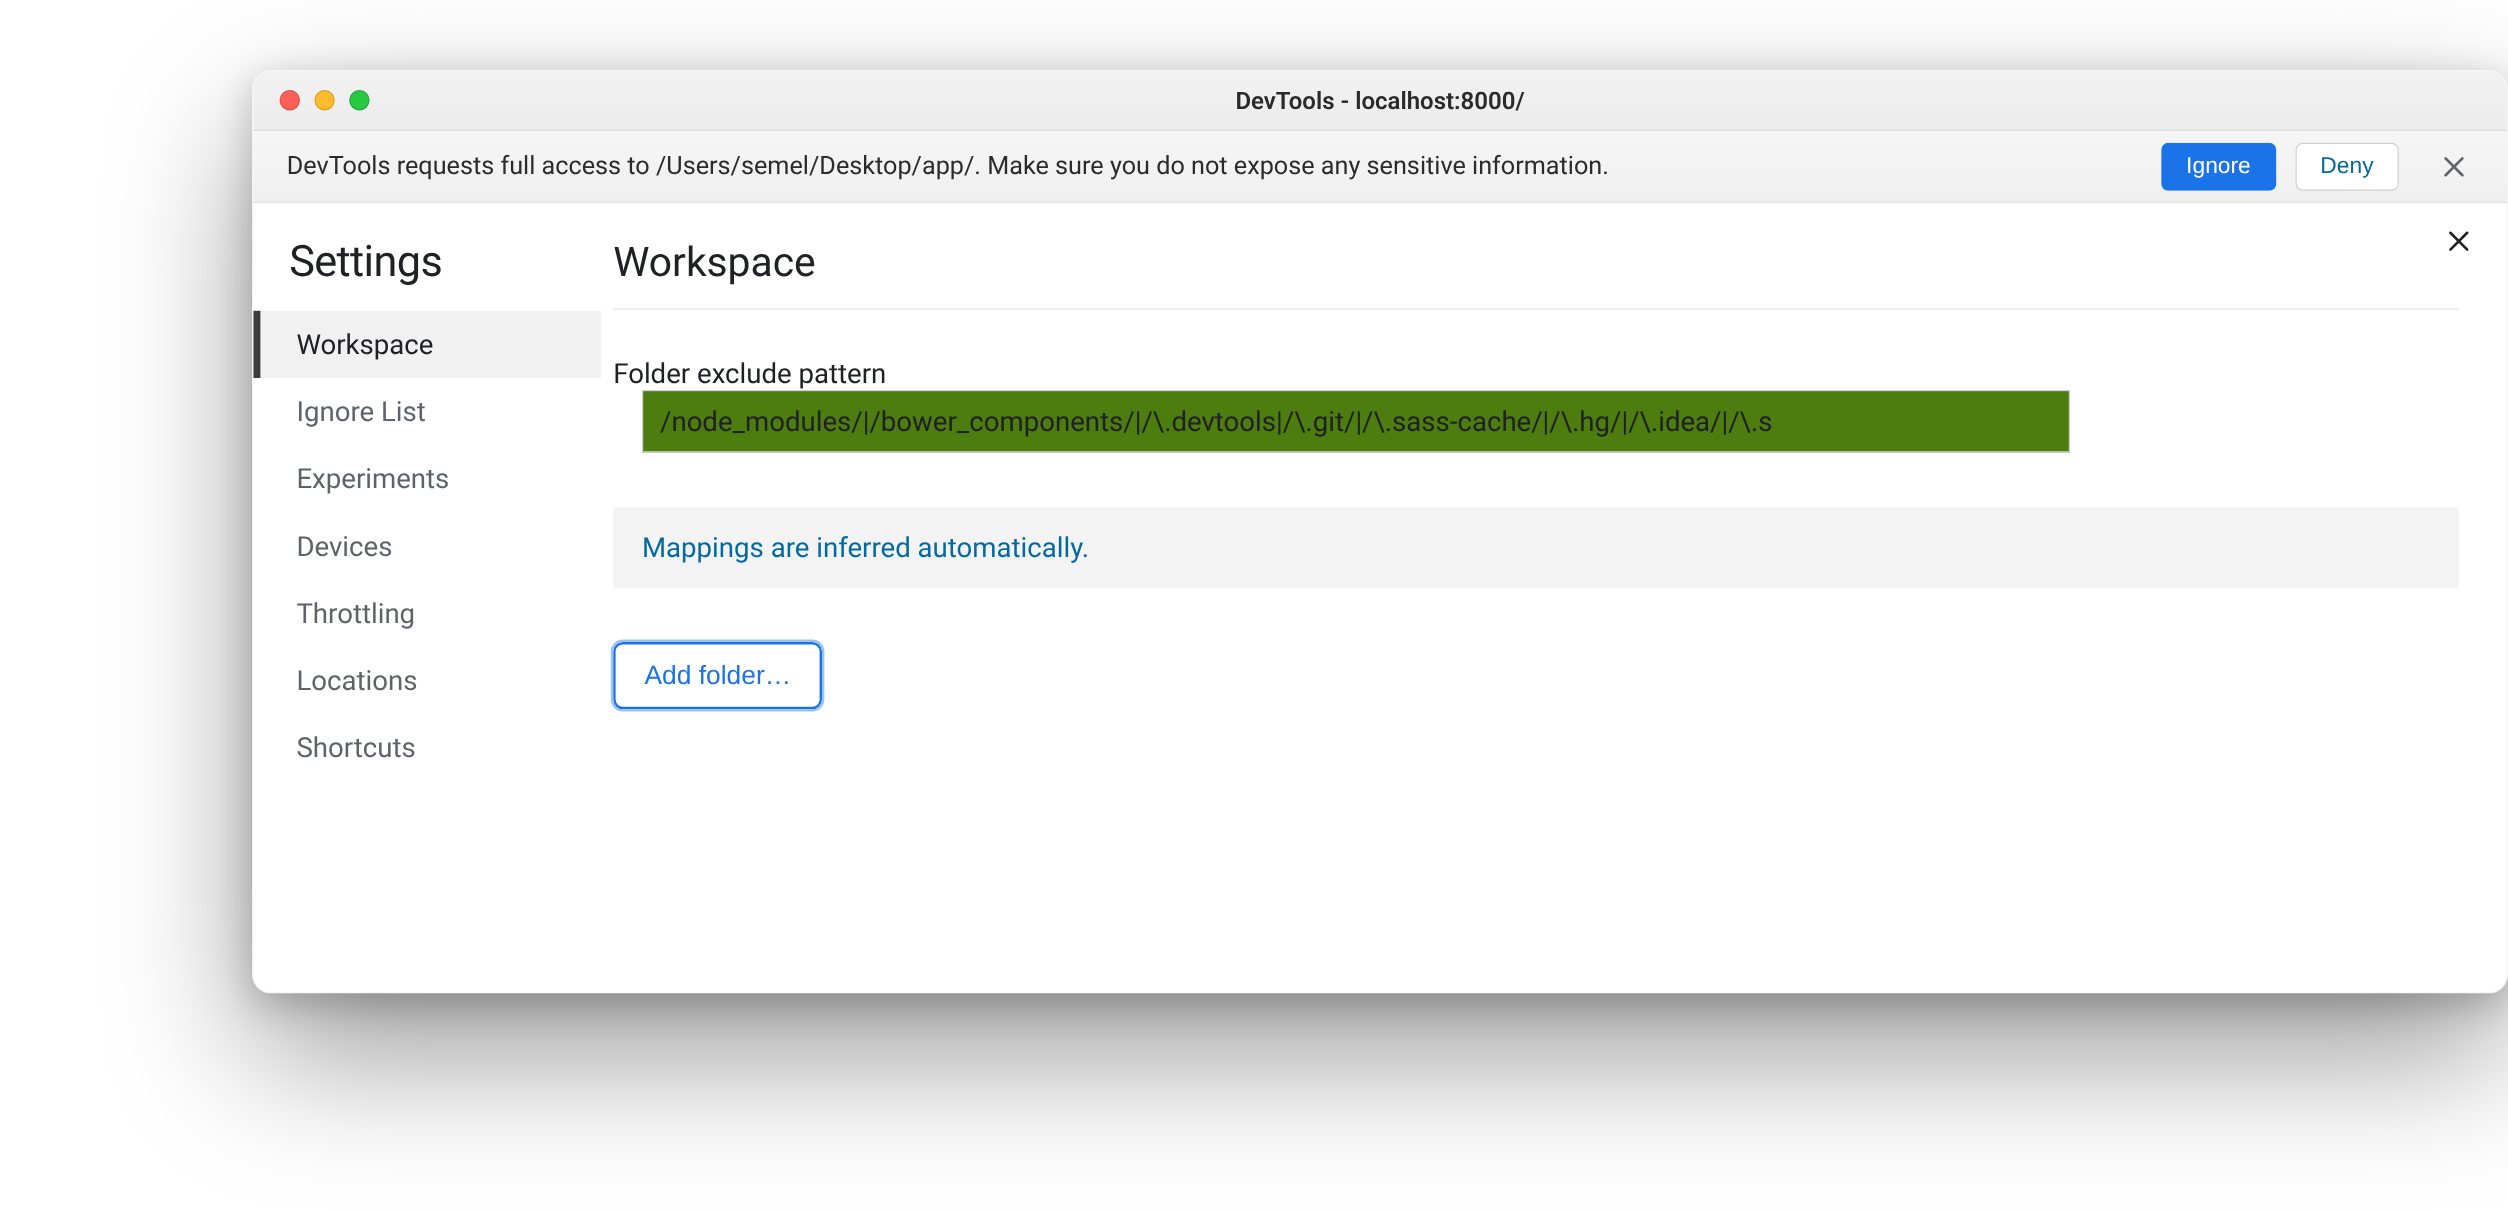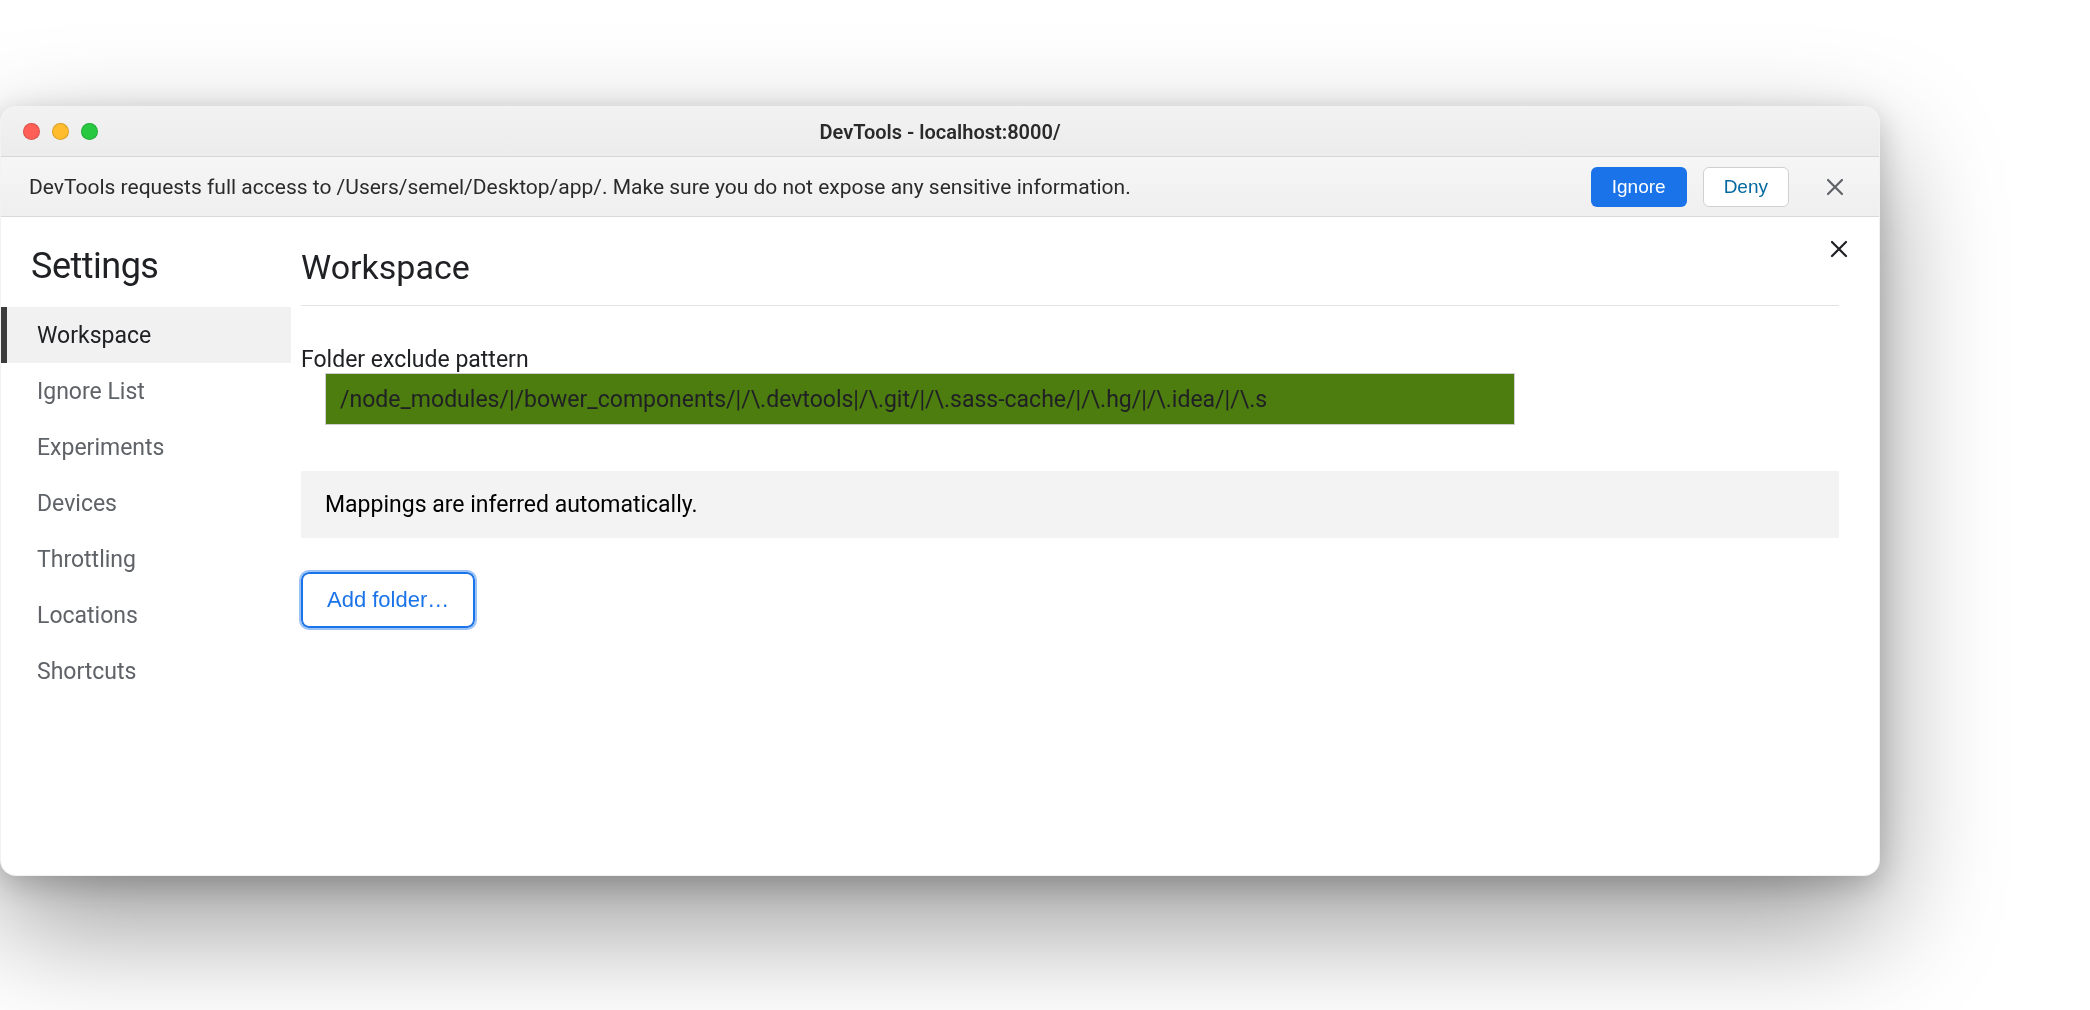--- a/index.html
+++ b/index.html
@@ -7,22 +7,22 @@
     width: 2090px;
     height: 1010px;
     background: #ffffff;
     font-family: -apple-system, BlinkMacSystemFont, "Segoe UI", Roboto, Helvetica, Arial, sans-serif;
   }
   .stage {
     width: 2090px;
     height: 716px;
     display: flex;
     align-items: flex-start;
-    justify-content: flex-start;
-    padding-top: 106px;
+    justify-content: flex-end;
+    padding-top: 58px;
   }
   .window {
     width: 1880px;
     height: 770px;
     background: #fff;
     border-radius: 16px;
     box-shadow: 0 50px 120px rgba(0,0,0,0.40), 0 8px 30px rgba(0,0,0,0.20);
     overflow: hidden;
     display: flex;
     flex-direction: column;
@@ -165,25 +165,25 @@
     margin-left: 24px;
     background: #4d7c0f;
     font-family: inherit;
   }
 
   .info-note {
     margin-top: 46px;
     background: #f3f3f3;
     padding: 20px 24px;
     font-size: 23px;
-    color: #000000;
+    color: #0369a1;
   }
 
   .add-folder-btn {
-    margin-top: 34px;
+    margin-top: 45px;
     height: 56px;
     padding: 0 24px;
     border: 2px solid #1a73e8;
     outline: 2px solid #9cc1f5;
     outline-offset: 0;
     border-radius: 8px;
     background: #fff;
     color: #1a73e8;
     font-size: 22px;
     font-weight: 500;

